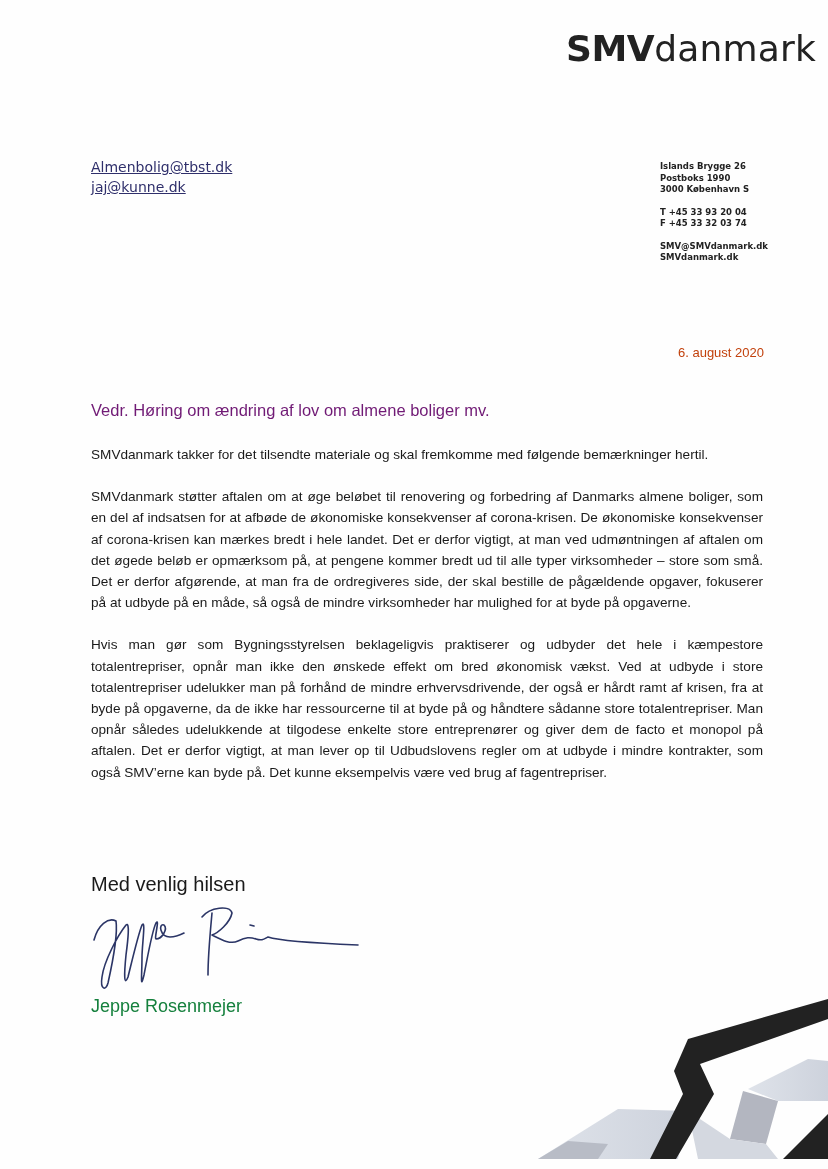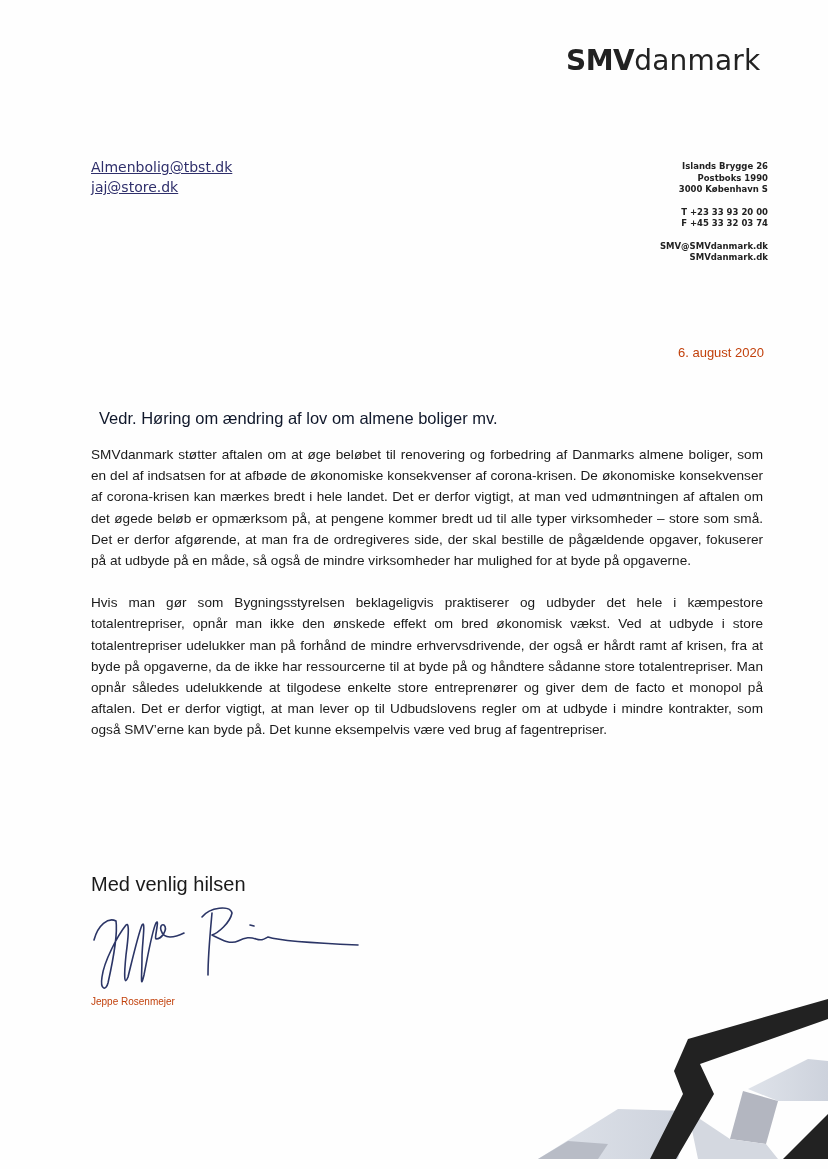--- a/index.html
+++ b/index.html
@@ -5,116 +5,116 @@
     html, body { margin: 0; padding: 0; }
     body {
       width: 828px; height: 1169px;
       background: #fefefe;
       position: relative;
       overflow: hidden;
       font-family: "Liberation Sans", sans-serif;
       color: #1a1a1a;
     }
     .logo {
-      position: absolute; left: 566px; top: 44px;
+      position: absolute; left: 566px; top: 32px;
       font-family: "DejaVu Sans", sans-serif;
-      font-size: 28px; line-height: 34px; color: #222;
+      font-size: 36px; line-height: 34px; color: #222;
       letter-spacing: 0.2px;
     }
     .logo .bold { font-weight: bold; letter-spacing: -0.5px; }
     .logo .light { font-weight: normal; }
 
     .recipients {
       position: absolute; left: 91px; top: 157px;
       font-family: "DejaVu Sans", sans-serif;
       font-size: 14px; line-height: 20px;
     }
     .recipients a {
       display: block; color: #2f2f6b; 
       text-decoration-color: #2f2f6b;
     }
 
     .sender {
       position: absolute; right: 60px; top: 161px;
-      text-align: right;
       font-family: "DejaVu Sans", sans-serif;
       font-size: 8.5px; line-height: 11.5px; color: #222;
       font-weight: bold;
     }
     .sender .group { margin-bottom: 11px; }
 
     .date {
       position: absolute; right: 64px; top: 345px;
       font-family: "Liberation Sans", sans-serif;
       font-size: 13px; color: #c2410c;
     }
 
     .subject {
       position: absolute; left: 91px; top: 401px; width: 680px;
-      font-size: 16.5px; font-weight: normal; color: #0f172a; margin: 8px;
+      font-size: 16.5px; font-weight: normal; color: #701a75; margin: 0;
     }
 
     .body {
       position: absolute; left: 91px; top: 444px; width: 672px;
       font-size: 13.6px; line-height: 21.2px; color: #1a1a1a;
       text-align: justify;
     }
     .body p { margin: 0 0 21px 0; }
 
     .closing {
       position: absolute; left: 91px; top: 873px;
       font-size: 20px; color: #1a1a1a;
     }
     .signature {
       position: absolute; left: 90px; top: 895px;
       width: 280px; height: 100px;
     }
     .signer {
       position: absolute; left: 91px; top: 996px;
-      font-size: 10px; color: #c2410c;
+      font-size: 18px; color: #15803d;
     }
 
     .corner-graphic {
       position: absolute; right: 0; bottom: 0;
       width: 290px; height: 190px;
     }
   </style>
 </head>
 <body>
 
 <div class="logo">
   <span class="bold">SMV</span><span class="light">danmark</span>
 </div>
 
 <div class="recipients">
   <a href="mailto:Almenbolig@tbst.dk">Almenbolig@tbst.dk</a>
-  <a href="mailto:jaj@tbst.dk">jaj@store.dk</a>
+  <a href="mailto:jaj@tbst.dk">jaj@kunne.dk</a>
 </div>
 
 <div class="sender">
   <div class="group">
     <div>Islands Brygge 26</div>
     <div>Postboks 1990</div>
     <div>3000 København S</div>
   </div>
   <div class="group">
-    <div>T +23 33 93 20 00</div>
+    <div>T +45 33 93 20 04</div>
     <div>F +45 33 32 03 74</div>
   </div>
   <div class="group">
     <div>SMV@SMVdanmark.dk</div>
     <div>SMVdanmark.dk</div>
   </div>
 </div>
 
 <div class="date">6. august 2020</div>
 
 <h1 class="subject">Vedr. Høring om ændring af lov om almene boliger mv.</h1>
 
 <div class="body">
+  <p>SMVdanmark takker for det tilsendte materiale og skal fremkomme med følgende bemærkninger hertil.</p>
   <p>SMVdanmark støtter aftalen om at øge beløbet til renovering og forbedring af Danmarks almene boliger, som en del af indsatsen for at afbøde de økonomiske konsekvenser af corona-krisen. De økonomiske konsekvenser af corona-krisen kan mærkes bredt i hele landet. Det er derfor vigtigt, at man ved udmøntningen af aftalen om det øgede beløb er opmærksom på, at pengene kommer bredt ud til alle typer virksomheder – store som små. Det er derfor afgørende, at man fra de ordregiveres side, der skal bestille de pågældende opgaver, fokuserer på at udbyde på en måde, så også de mindre virksomheder har mulighed for at byde på opgaverne.</p>
   <p>Hvis man gør som Bygningsstyrelsen beklageligvis praktiserer og udbyder det hele i kæmpestore totalentrepriser, opnår man ikke den ønskede effekt om bred økonomisk vækst. Ved at udbyde i store totalentrepriser udelukker man på forhånd de mindre erhvervsdrivende, der også er hårdt ramt af krisen, fra at byde på opgaverne, da de ikke har ressourcerne til at byde på og håndtere sådanne store totalentrepriser. Man opnår således udelukkende at tilgodese enkelte store entreprenører og giver dem de facto et monopol på aftalen. Det er derfor vigtigt, at man lever op til Udbudslovens regler om at udbyde i mindre kontrakter, som også SMV’erne kan byde på. Det kunne eksempelvis være ved brug af fagentrepriser.</p>
 </div>
 
 <div class="closing">Med venlig hilsen</div>
 
 <svg class="signature" viewBox="0 0 280 100">
   <g fill="none" stroke="#2b3566" stroke-width="1.6" stroke-linecap="round" stroke-linejoin="round">
     <path d="M4,45 C8,30 18,22 26,26 C28,40 22,70 18,88 C16,96 10,95 12,82 C14,66 28,40 36,30 C40,26 38,45 36,60 C34,80 34,92 38,82 C42,66 48,40 52,30 C56,24 52,50 52,62 C52,80 50,96 54,80 C58,60 62,36 66,28 C70,22 64,44 66,44 C72,44 78,34 74,30 C68,28 70,42 80,42 C84,42 90,40 94,38"></path>
     <path d="M122,18 C120,40 118,60 118,80 M112,22 C120,12 140,10 142,18 C140,28 128,38 122,40 C130,44 140,50 148,46 C156,42 160,42 166,44 C172,46 174,44 178,42 C190,46 220,48 268,50 M160,30 L164,31"></path>

